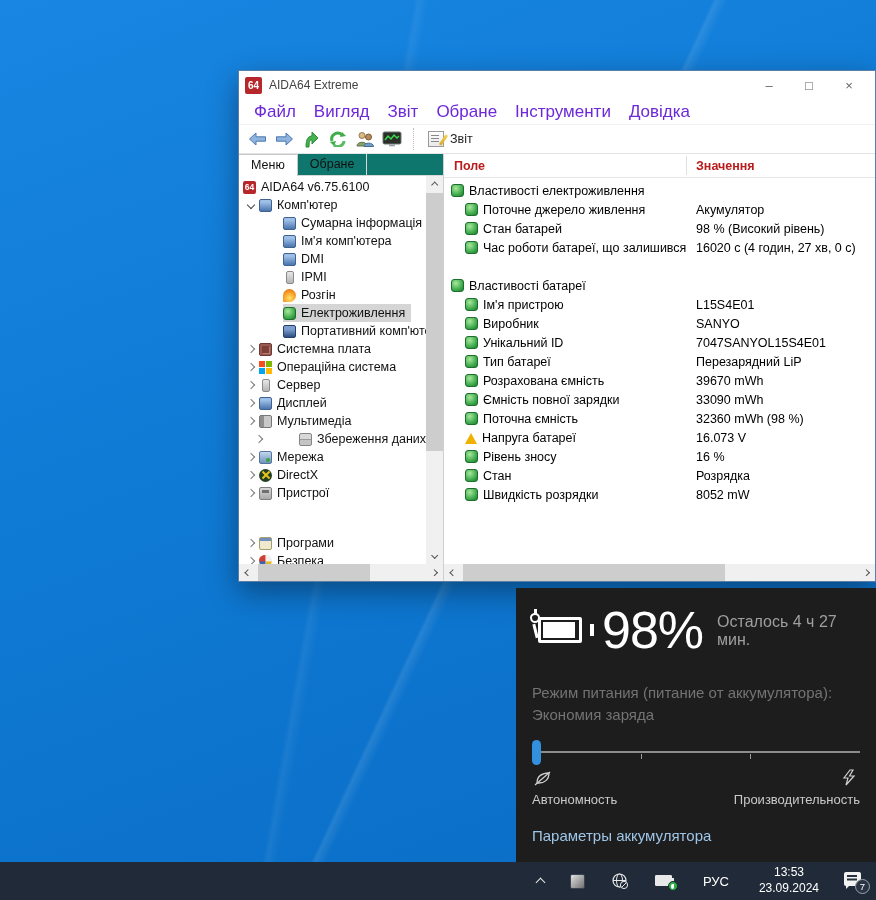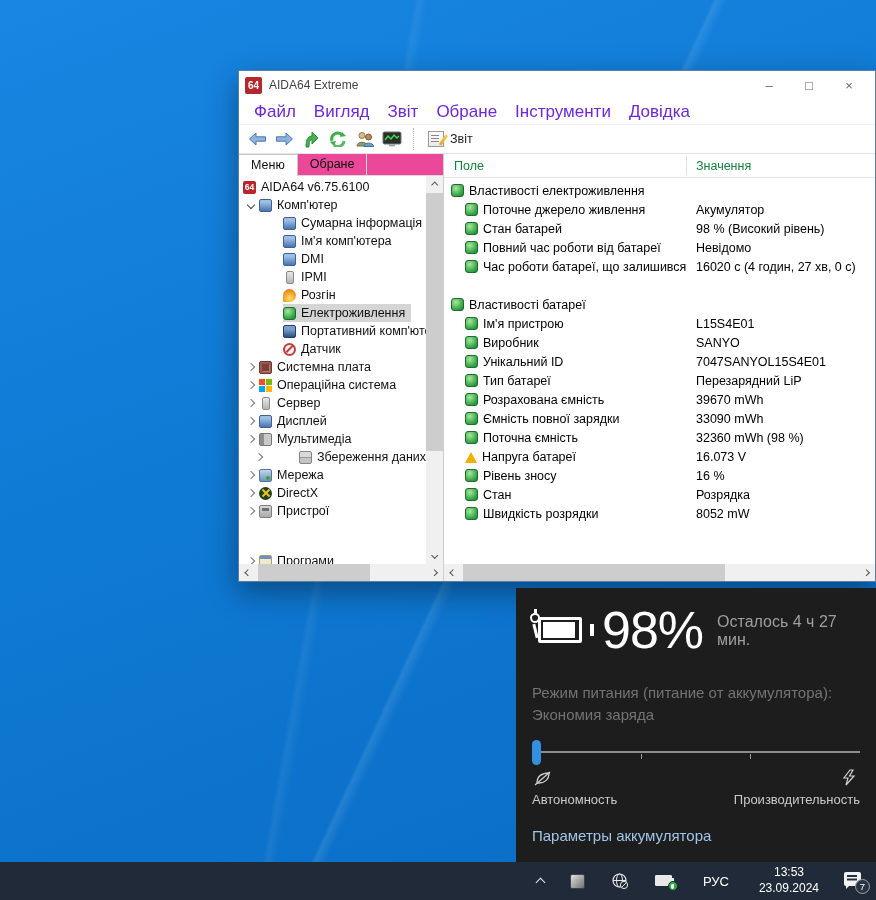--- a/index.html
+++ b/index.html
@@ -35,21 +35,21 @@
     position:relative; }
   .report-ic::before { content:""; position:absolute; left:2px; top:3px; width:8px; height:1px; background:#888;
     box-shadow:0 3px 0 #888, 0 6px 0 #888; }
   .report-ic::after { content:""; position:absolute; right:-2px; top:2px; width:3px; height:12px;
     background:linear-gradient(#f6d353,#d9a92c); transform:rotate(35deg); border-radius:1px; }
 
   .win-body { flex:1 1 auto; display:flex; min-height:0; position:relative; }
 
   
   .left-panel { width:205px; flex:none; display:flex; flex-direction:column; border-right:1px solid #cfcfcf; position:relative; }
-  .tabs { height:22px; display:flex; background:#ec4899; border-bottom:1px solid #d8d8d8; flex:none; }
+  .tabs { height:22px; display:flex; background:#0f766e; border-bottom:1px solid #d8d8d8; flex:none; }
   .tab { font-size:12.5px; padding:3px 12px 0; color:#111; border-right:1px solid #d8d8d8; }
   .tab.active { background:#fff; border-top:1px solid #c8c8c8; border-right:1px solid #c8c8c8; margin-bottom:-1px; }
   .tree-wrap { flex:1 1 auto; position:relative; overflow:hidden; background:#fff; }
   .tree { position:absolute; left:0; top:2px; right:17px; }
   .tree-row { height:18px; display:flex; align-items:center; font-size:12.5px; color:#111; white-space:nowrap; overflow:hidden; }
   .tree-row .lbl { padding-left:5px; }
   .tree-row.sel .sel-span { background:#d5d5d5; }
   .sel-span { display:flex; align-items:center; height:18px; padding-right:6px; }
   .chev { width:16px; flex:none; display:flex; align-items:center; justify-content:center; }
   .chev i { border:solid #7a7a7a; border-width:0 1.5px 1.5px 0; display:inline-block; padding:2.5px; }
@@ -98,22 +98,22 @@
   .vscroll .thumb { position:absolute; left:0; right:0; top:17px; height:258px; background:#cdcdcd; }
   .hscroll { height:17px; background:#f0f0f0; position:relative; flex:none; }
   .sb-arr { position:absolute; width:17px; height:17px; display:flex; align-items:center; justify-content:center; }
   .sb-arr i { border:solid #505050; border-width:0 1.3px 1.3px 0; display:inline-block; padding:2.2px; }
   .i-up { transform:rotate(-135deg); } .i-down { transform:rotate(45deg); }
   .i-left { transform:rotate(135deg); } .i-right { transform:rotate(-45deg); }
   .hthumb { position:absolute; top:0; height:17px; background:#cdcdcd; }
 
   
   .right-panel { flex:1 1 auto; display:flex; flex-direction:column; background:#fff; min-width:0; }
-  .grid-head { height:24px; flex:none; display:flex; align-items:center; font-size:12.5px; color:#15803d;
-    border-bottom:1px solid #e6e6e6; position:relative; }
+  .grid-head { height:24px; flex:none; display:flex; align-items:center; font-size:12.5px; color:#b91c1c;
+    border-bottom:1px solid #e6e6e6; position:relative;font-weight:bold; }
   .gh-field { padding-left:10px; }
   .gh-value { position:absolute; left:252px; }
   .gh-div { position:absolute; left:242px; top:2px; bottom:2px; width:1px; background:#e0e0e0; }
   .grid { flex:1 1 auto; overflow:hidden; padding-top:3px; }
   .grow { height:19px; display:flex; align-items:center; font-size:12.5px; color:#000; position:relative; white-space:nowrap; }
   .grow .ic { margin-right:5px; }
   .grow.section { padding-left:7px; }
   .grow.item { padding-left:21px; }
   .grow .val { position:absolute; left:252px; }
   .grow.spacer { height:19px; }
@@ -293,26 +293,20 @@
                   <span class="ic ic-power"></span>
                   <span class="lbl">Електроживлення</span>
                 </span>
               </div>
               <div class="tree-row pad2">
                 <span class="sel-span">
                   <span class="ic ic-laptop"></span>
                   <span class="lbl">Портативний комп'ютер</span>
                 </span>
               </div>
-              <div class="tree-row pad2">
-                <span class="sel-span">
-                  <span class="ic ic-sensor"></span>
-                  <span class="lbl">Датчик</span>
-                </span>
-              </div>
               <div class="tree-row" style="padding-left: 4px;">
                 <span class="chev">
                   <i class="r"></i>
                 </span>
                 <span class="sel-span">
                   <span class="ic ic-motherboard"></span>
                   <span class="lbl">Системна плата</span>
                 </span>
               </div>
               <div class="tree-row" style="padding-left: 4px;">
@@ -449,25 +443,20 @@
             </div>
             <div class="grow item">
               <span class="ic ic-power"></span>
               <span class="fld">Поточне джерело живлення</span>
               <span class="val">Акумулятор</span>
             </div>
             <div class="grow item">
               <span class="ic ic-power"></span>
               <span class="fld">Стан батарей</span>
               <span class="val">98 % (Високий рівень)</span>
-            </div>
-            <div class="grow item">
-              <span class="ic ic-power"></span>
-              <span class="fld">Повний час роботи від батареї</span>
-              <span class="val">Невідомо</span>
             </div>
             <div class="grow item">
               <span class="ic ic-power"></span>
               <span class="fld">Час роботи батареї, що залишився</span>
               <span class="val">16020 с (4 годин, 27 хв, 0 с)</span>
             </div>
             <div class="grow spacer"></div>
             <div class="grow section">
               <span class="ic ic-power"></span>
               <span class="fld">Властивості батареї</span>

